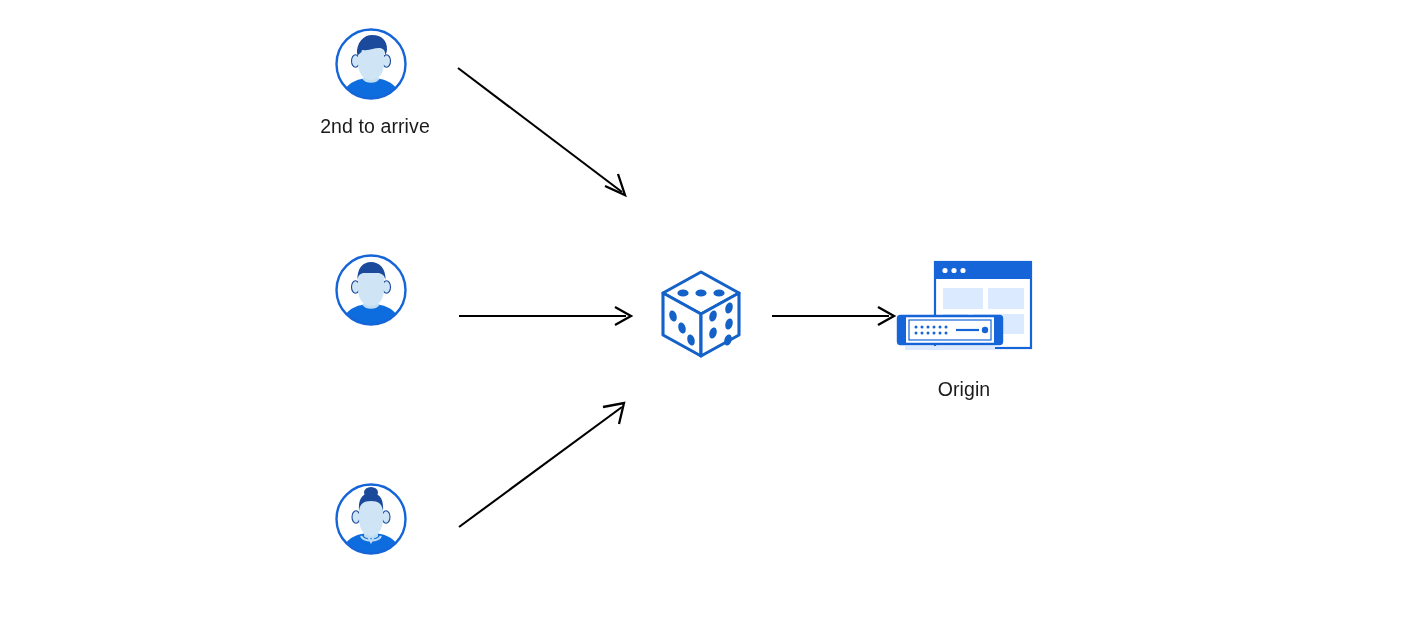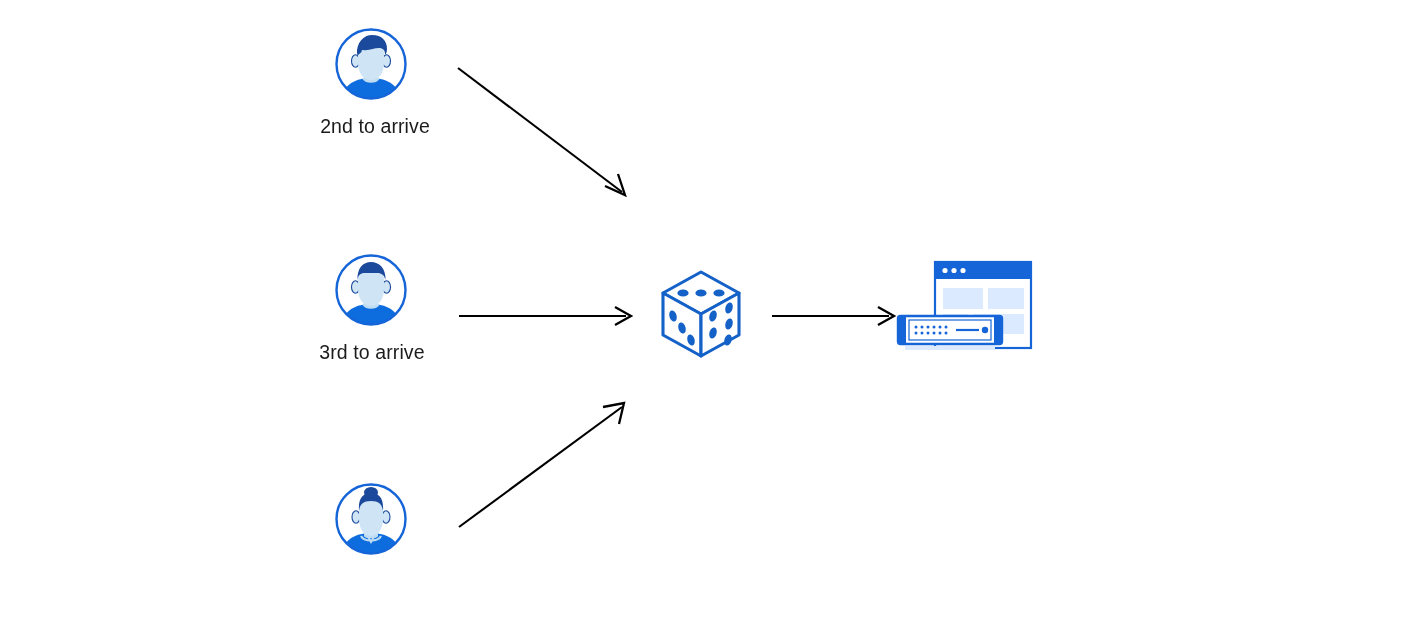--- a/index.html
+++ b/index.html
@@ -114,21 +114,20 @@
         <ellipse cx="54.5" cy="36" rx="4" ry="6.2" fill="#cfe5f6" stroke="#1b4a9c" stroke-width="1.1"></ellipse>
         <path d="M26 28 C26 16 52 16 52 28 L52 38 C52 49 46 55 39 55 C32 55 26 49 26 38 Z" fill="#cfe5f6"></path>
 
         <path d="M25.5 29 C25 17 31 11 39 11 C47 11 54 17 53.5 29
                  C52 24 50 22 45 22 L33 22 C28 22 26.5 24 25.5 29 Z" fill="#1b4a9c"></path>
         <path d="M31 53 C34 58 44 58 47 53" fill="none" stroke="#bedcf2" stroke-width="2.2"></path>
       </g>
       <circle cx="39" cy="39" r="34.5" fill="none" stroke="#1565d8" stroke-width="2.4"></circle>
     </svg>
   </div>
-  <div class="caption" style="left:272px; top:341px; width:200px;">3rd to arrive</div>
 
   <div class="node" style="left:332px; top:480px; width:78px; height:78px;">
     <svg width="78" height="78" viewBox="0 0 78 78">
       <defs>
         <clipPath id="clipC">
             <circle cx="39" cy="39" r="34.5"></circle>
           </clipPath>
       </defs>
       <circle cx="39" cy="39" r="34.5" fill="#ffffff"></circle>
       <g clip-path="url(#clipC)">
@@ -219,14 +218,15 @@
           <circle cx="47" cy="77" r="1.5"></circle>
             <circle cx="53" cy="77" r="1.5"></circle>
         </g>
         <line x1="63" y1="74" x2="86" y2="74" stroke="#1565d8" stroke-width="2.2"></line>
         <circle cx="92" cy="74" r="3.2" fill="#1565d8"></circle>
 
         <rect x="12" y="90" width="90" height="4" fill="#dbeafe"></rect>
       </g>
     </svg>
   </div>
+  <div class="caption" style="left:864px; top:378px; width:200px;">Origin</div>
 
 </div>
 
 </body></html>

